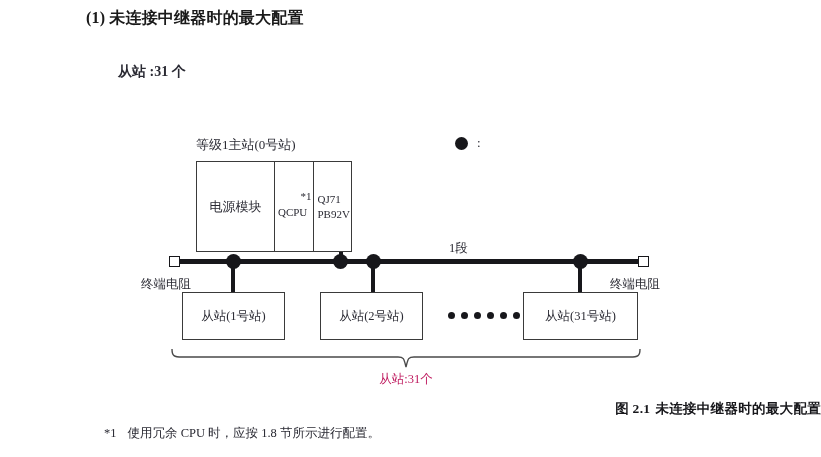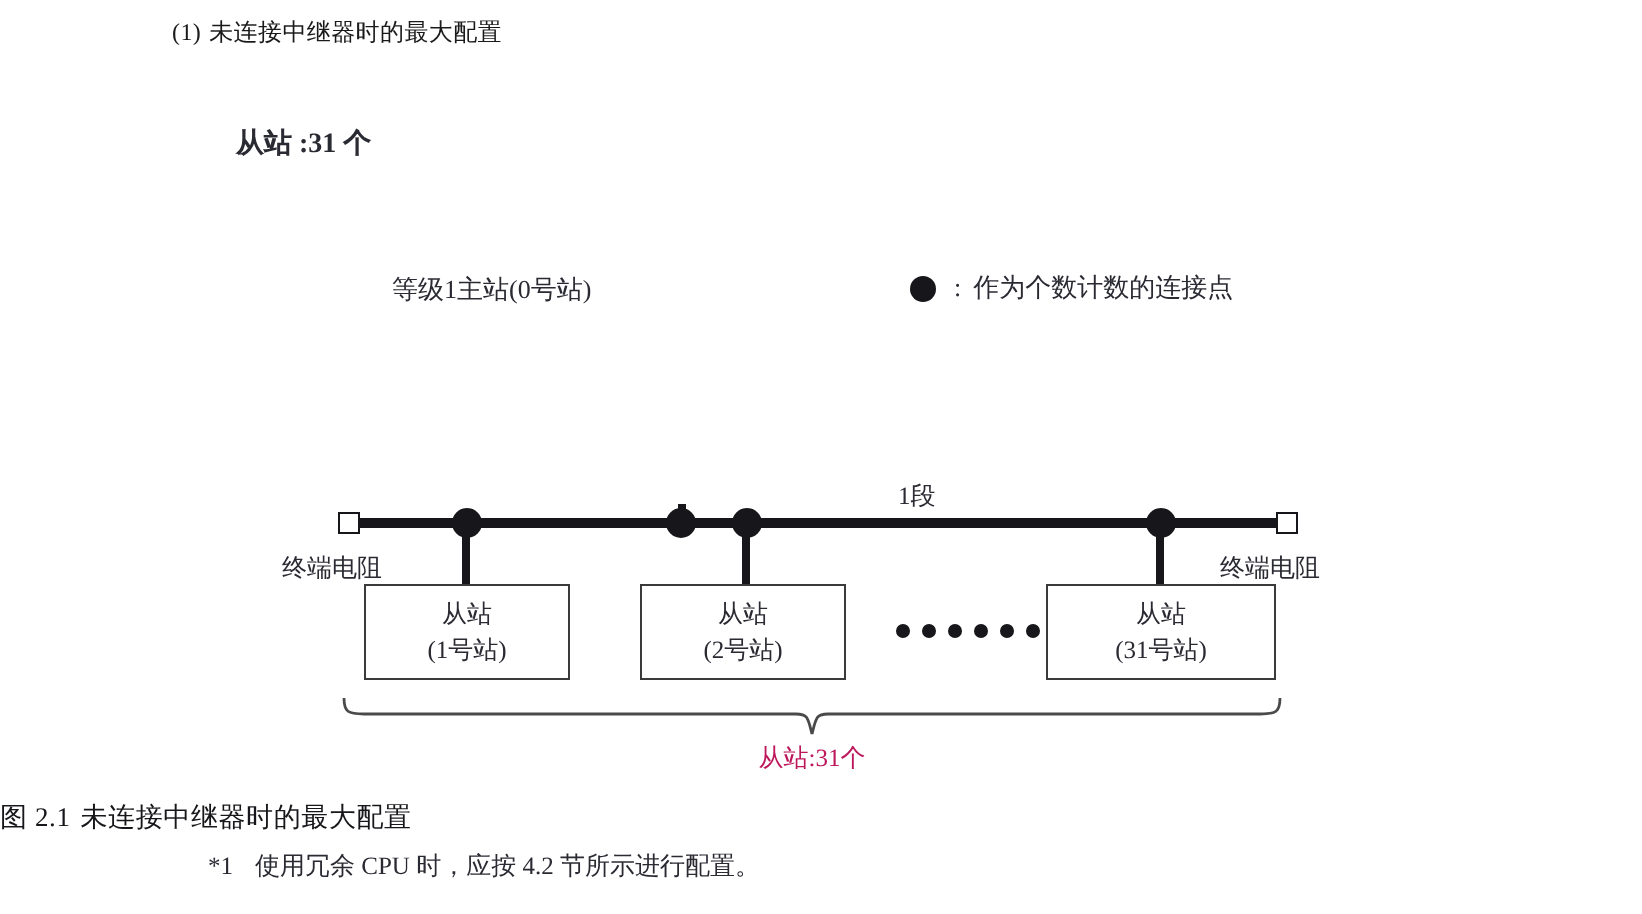--- a/index.html
+++ b/index.html
@@ -18,22 +18,22 @@
   .page {
     position: absolute;
     inset: 0;
   }
 
   
   .section-heading {
     position: absolute;
     left: 86px;
     top: 8px;
-    font-size: 12px;
-    font-weight: normal;
+    font-size: 16px;
+    font-weight: bold;
     letter-spacing: 0.2px;
     white-space: nowrap;
   }
   .section-heading .num {
     margin-right: 4px;
   }
   .spec-line {
     position: absolute;
     left: 118px;
     font-size: 14px;
@@ -178,21 +178,21 @@
   }
 
   .slave-box {
     position: absolute;
     top: 292px;
     height: 48px;
     border: 1px solid #3a3a3a;
     box-sizing: border-box;
     background: #fff;
     display: flex;
-    flex-direction: column;
+    flex-direction: row;
     align-items: center;
     justify-content: center;
     font-size: 12.5px;
     line-height: 1.45;
     color: #2a2a33;
   }
   .slave-1  { left: 182px; width: 103px; }
   .slave-2  { left: 320px; width: 103px; }
   .slave-31 { left: 523px; width: 115px; }
 
@@ -227,23 +227,23 @@
     font-size: 12.5px;
     color: #be185d;
     white-space: nowrap;
   }
 
   .fig-caption {
     position: absolute;
     left: 0;
     right: 0;
     top: 400px;
-    text-align: left;
+    text-align: right;
     font-size: 13.5px;
-    font-weight: normal;
+    font-weight: bold;
     color: #17171b;
     letter-spacing: 0.3px;
   }
   .fig-caption .cap-num { margin-right: 5px; }
 
   .footnote {
     position: absolute;
     left: 104px;
     top: 425px;
     font-size: 12.5px;
@@ -258,27 +258,39 @@
 <div class="page">
 
   <div class="section-heading">
     <span class="num">(1)</span><span>未连接中继器时的最大配置</span>
   </div>
   <div class="spec-line spec-line-2">从站 :31 个</div>
 
   <div class="legend">
     <span class="legend-dot"></span>
     <span class="legend-colon">:</span>
-    <span>作为个数计数的连接点</span>
   </div>
 
   <div class="diagram">
 
     <div class="master-caption">等级1主站(0号站)</div>
 
+    <div class="master-box">
+      <div class="mb-cell mb-power">电源模块</div>
+      <div class="mb-cell mb-cpu">
+        <span class="cpu-label">QCPU</span>
+        <span class="star1">*1</span>
+      </div>
+      <div class="mb-cell mb-net">
+        <span>
+          <span class="net-text">QJ71</span>
+          <span class="net-text">PB92V</span>
+        </span>
+      </div>
+    </div>
 
     <div class="drop" style="left:339px; top:252px; height:12px;"></div>
 
     <div class="bus-line"></div>
     <div class="term-res term-left"></div>
     <div class="term-res term-right"></div>
     <div class="term-label term-label-left">终端电阻</div>
     <div class="term-label term-label-right">终端电阻</div>
 
     <div class="seg-label">1段</div>
@@ -320,16 +332,16 @@
       </svg>
     </div>
     <div class="brace-center-offset">从站:31个</div>
   </div>
 
   <div class="fig-caption">
     <span class="cap-num">图 2.1</span><span>未连接中继器时的最大配置</span>
   </div>
 
   <div class="footnote">
-    <span class="fn-mark">*1</span><span>使用冗余 CPU 时，应按 4.2 节所示进行配置。</span>
+    <span class="fn-mark">*1</span><span>使用冗余 CPU 时，应按 1.8 节所示进行配置。</span>
   </div>
 
 </div>
 
 </body></html>

